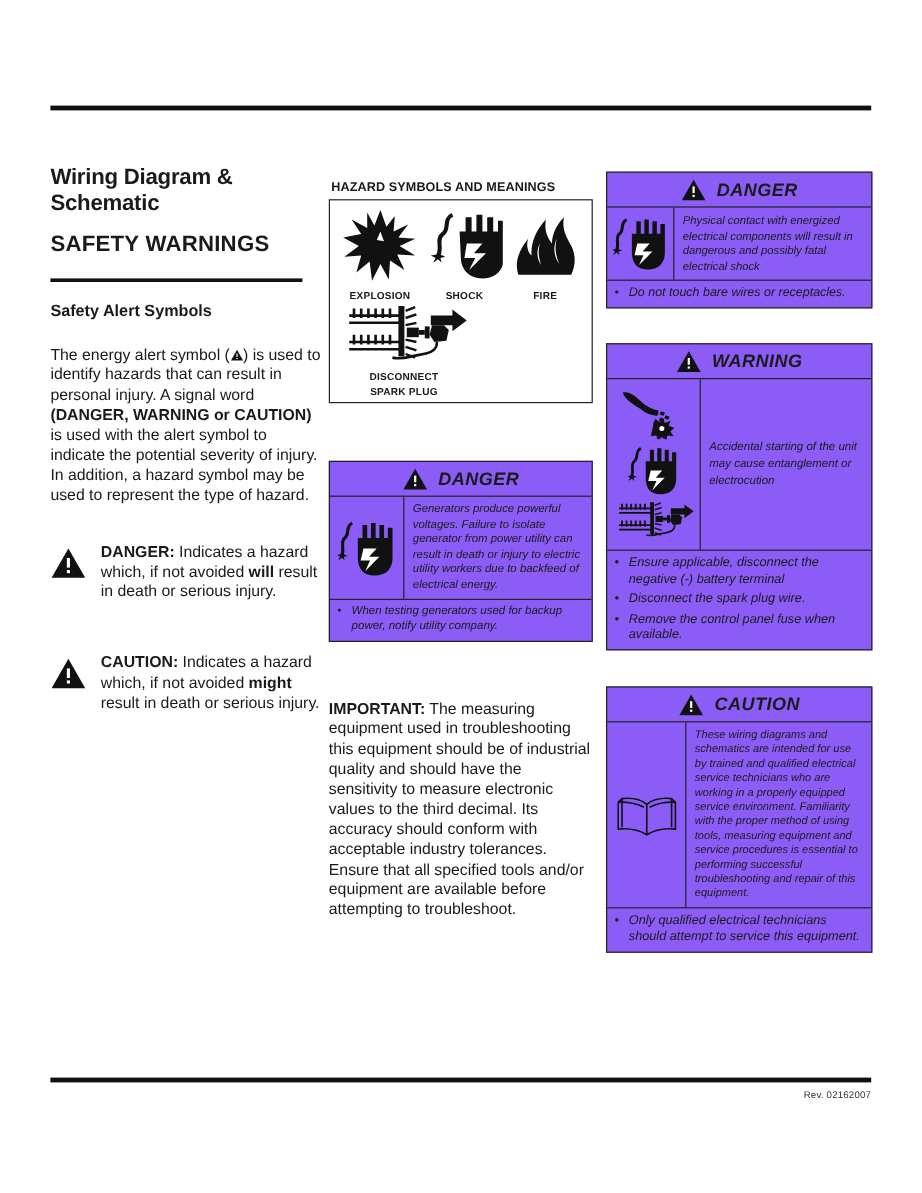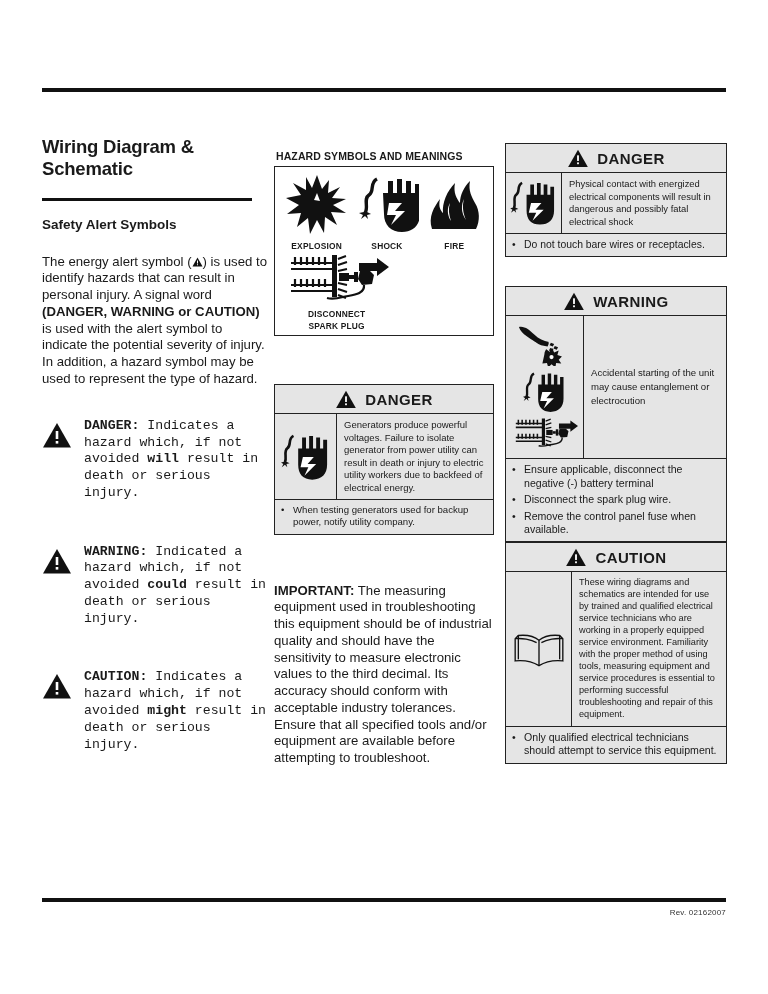--- a/index.html
+++ b/index.html
@@ -42,37 +42,37 @@
   }
   .h-alert { font-size: 13.5px; font-weight: bold; margin: 0 0 22px 0; }
   .body-para {
     font-size: 13.2px; line-height: 1.27; margin: 0;
   }
   .body-para b { font-weight: bold; }
 
   .def-list { margin-top: 30px; }
   .def-item { display: flex; margin-bottom: 42px; }
   .def-tri { width: 42px; flex: 0 0 42px; padding-top: 4px; }
-  .def-text { font-size: 13.2px; line-height: 1.27; font-family: Liberation Mono, monospace; }
+  .def-text { font-size: 13.2px; line-height: 1.27; }
   .def-text b { font-weight: bold; }
 
   
   .col-mid { position: absolute; left: 274px; top: 150px; width: 220px; }
   .hz-title {
     font-size: 10.5px; font-weight: bold; letter-spacing: .1px;
     margin: 0 0 4px 2px;
   }
   .hz-box { border: 1.5px solid #222; padding: 6px 6px 4px 6px; }
   .hz-row { display: flex; justify-content: space-around; align-items: flex-end; }
   .hz-cell { text-align: center; }
   .hz-cap { font-size: 8.4px; font-weight: bold; letter-spacing: .2px; margin-top: 2px; }
   .hz-row2 { display: flex; align-items: flex-end; margin-top: 4px; }
 
   
-  .sig-box { border: 1.5px solid #222; background: #e5e5e5; }
+  .sig-box { border: 1.5px solid #222; background: #8b5cf6; font-style: italic; }
   .sig-head {
     display: flex; align-items: center; justify-content: center;
     gap: 8px; padding: 5px 0 4px 0; border-bottom: 1.5px solid #222;
   }
   .sig-word { font-size: 15px; font-weight: bold; letter-spacing: .4px; }
   .sig-body { display: flex; border-bottom: 1.5px solid #222; }
   .sig-icon {
     flex: 0 0 auto; display: flex; align-items: center; justify-content: center;
     border-right: 1.5px solid #222;
   }
@@ -96,40 +96,41 @@
   .col-right { position: absolute; left: 505px; top: 143px; width: 222px; }
   .danger-right .sig-icon { flex-basis: 56px; padding: 4px 2px; }
   .danger-right .sig-msg { font-size: 9.4px; line-height: 1.33; }
   .danger-right .bullet { font-size: 10.4px; }
 
   .warning-right { margin-top: 29px; }
   .warning-right .sig-icon { flex-basis: 78px; padding: 6px 2px; }
   .warning-right .sig-msg { font-size: 9.6px; line-height: 1.45; align-self: center; }
   .warning-right .bullet { font-size: 10.6px; }
 
-  .caution-right { }
+  .caution-right { margin-top: 30px; }
   .caution-right .sig-icon { flex-basis: 66px; padding: 6px 2px; }
   .caution-right .sig-msg { font-size: 9.2px; line-height: 1.3; }
   .caution-right .bullet { font-size: 10.6px; }
 
   .ic { display: block; }
 </style>
 </head>
 <body>
 
 <div class="page">
 
   <div class="rule-top"></div>
 
   <div class="col-left">
 
     <h1 class="title-main">
       <span>Wiring Diagram &amp;</span><br>
       <span>Schematic</span>
     </h1>
+    <h2 class="title-sub">SAFETY WARNINGS</h2>
 
     <div class="rule-left"></div>
 
     <h3 class="h-alert">Safety Alert Symbols</h3>
 
     <p class="body-para">
       <span>The energy alert symbol (</span><span style="display:inline-block;vertical-align:-1px;">
         <svg class="ic" width="11" height="10" viewBox="0 0 22 20" aria-hidden="true">
           <path d="M11 1 L21 19 L1 19 Z" fill="#111"></path>
           <rect x="10" y="7" width="2" height="6" fill="#fff"></rect>
@@ -145,32 +146,20 @@
             <path d="M15 1 L29 25.5 L1 25.5 Z" fill="#111"></path>
             <rect x="13.7" y="9" width="2.6" height="8" fill="#fff"></rect>
             <rect x="13.7" y="19" width="2.6" height="2.6" fill="#fff"></rect>
           </svg>
         </div>
         <div class="def-text">
           <b>DANGER:</b><span> Indicates a hazard which, if not avoided </span><b>will</b><span> result in death or serious injury.</span>
         </div>
       </div>
 
-      <div class="def-item">
-        <div class="def-tri">
-          <svg class="ic" width="30" height="27" viewBox="0 0 30 27" aria-hidden="true">
-            <path d="M15 1 L29 25.5 L1 25.5 Z" fill="#111"></path>
-            <rect x="13.7" y="9" width="2.6" height="8" fill="#fff"></rect>
-            <rect x="13.7" y="19" width="2.6" height="2.6" fill="#fff"></rect>
-          </svg>
-        </div>
-        <div class="def-text">
-          <b>WARNING:</b><span>  Indicated a hazard which, if not avoided </span><b>could</b><span> result in death or serious injury.</span>
-        </div>
-      </div>
 
       <div class="def-item">
         <div class="def-tri">
           <svg class="ic" width="30" height="27" viewBox="0 0 30 27" aria-hidden="true">
             <path d="M15 1 L29 25.5 L1 25.5 Z" fill="#111"></path>
             <rect x="13.7" y="9" width="2.6" height="8" fill="#fff"></rect>
             <rect x="13.7" y="19" width="2.6" height="2.6" fill="#fff"></rect>
           </svg>
         </div>
         <div class="def-text">

